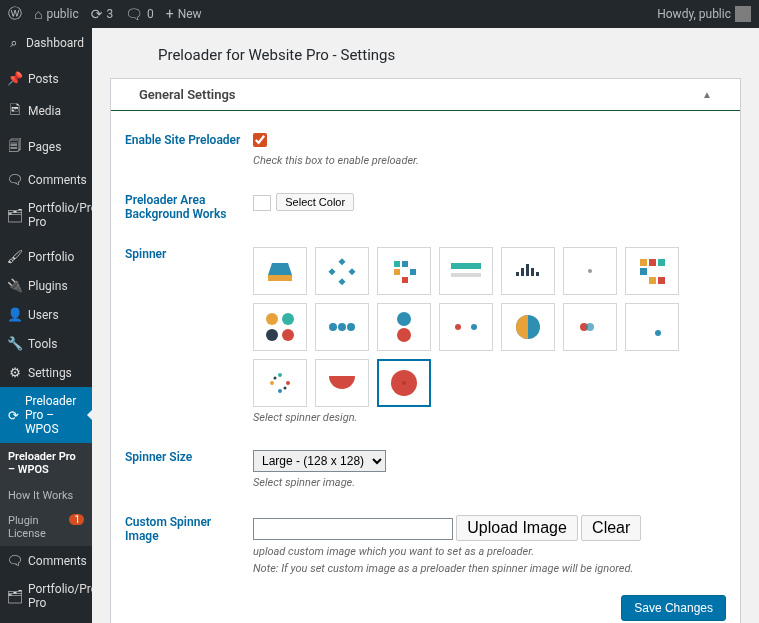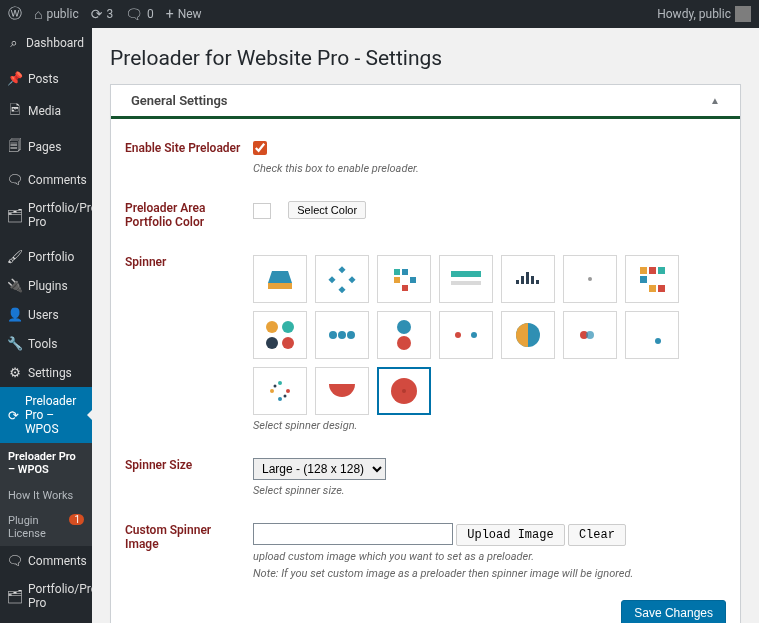--- a/index.html
+++ b/index.html
@@ -22,42 +22,42 @@
 .menu-item.current::after { content: ''; position: absolute; right: -1px; top: 50%; transform: translateY(-50%); border: 6px solid transparent; border-right-color: #f1f1f1; }
 .menu-icon { width: 14px; display: inline-flex; justify-content: center; font-size: 13px; }
 .menu-sep { height: 6px; }
 .submenu { background: #32373c; }
 .submenu-title { padding: 7px 8px; color: #fff; font-weight: 600; font-size: 11px; }
 .submenu-item { padding: 6px 8px; color: #b4b9be; font-size: 11px; cursor: pointer; display: flex; align-items: flex-start; gap: 4px; }
 .badge { background: #d54e21; color: #fff; border-radius: 8px; padding: 0 5px; font-size: 10px; min-width: 14px; display: inline-block; text-align: center; }
 
 
 .content { flex: 1; padding: 10px 18px 20px; background: #f1f1f1; }
-h1.page-title { font-size: 21px; font-weight: 400; color: #23282d; padding: 8px 0 14px; }
+h1.page-title { font-size: 15px; font-weight: 400; color: #23282d; padding: 8px 0 14px; margin-left: 48px; }
 .postbox { background: #fff; border: 1px solid #ccd0d4; box-shadow: 0 1px 1px rgba(0,0,0,.04); margin-bottom: 16px; }
-.postbox-header { border-bottom: 3px solid #14532d; padding: 8px 20px; display: flex; justify-content: space-between; align-items: center; }
+.postbox-header { border-bottom: 1px solid #14532d; padding: 8px 28px; display: flex; justify-content: space-between; align-items: center; }
 .postbox-header h2 { font-size: 13px; font-weight: 600; }
 .toggle-indicator { color: #72777c; font-size: 10px; }
 .inside { padding: 12px 14px 18px; }
 
 .form-row { display: flex; padding: 10px 0 16px; }
-.form-label { width: 128px; font-weight: 600; color: #7f1d1d; padding-right: 10px; font-size: 12px; }
+.form-label { width: 128px; font-weight: 600; color: #0369a1; padding-right: 10px; font-size: 12px; }
 .form-field { flex: 1; }
 .description { font-style: italic; color: #666; font-size: 11px; margin-top: 4px; }
 .checkbox { width: 14px; height: 14px; accent-color: #d54e21; }
 .color-swatch { width: 18px; height: 16px; background: #fff; border: 1px solid #ccc; display: inline-block; vertical-align: middle; }
-.button-small { font-size: 11px; padding: 2px 8px; border: 1px solid #ccc; background: #f7f7f7; cursor: pointer; border-radius: 2px; margin-left: 14px; }
+.button-small { font-size: 11px; padding: 2px 8px; border: 1px solid #ccc; background: #f7f7f7; cursor: pointer; border-radius: 2px; margin-left: 2px; }
 
 .spinner-grid { display: flex; flex-wrap: wrap; gap: 8px; max-width: 440px; }
 .spinner-cell { width: 54px; height: 48px; border: 1px solid #d6d6d6; display: flex; align-items: center; justify-content: center; cursor: pointer; background: #fff; }
 .spinner-cell.selected { border: 2px solid #0073aa; width: 54px; height: 48px; }
 
 select { font-size: 12px; padding: 2px 4px; border: 1px solid #7e8993; }
 .text-input { border: 1px solid #7e8993; padding: 3px 5px; font-size: 12px; width: 200px; }
-.btn { font-size: 12px; padding: 3px 10px; border: 1px solid #ccc; background: #f7f7f7; cursor: pointer; border-radius: 2px; font-family: Liberation Mono, monospace; }
+.btn { font-size: 16px; padding: 3px 10px; border: 1px solid #ccc; background: #f7f7f7; cursor: pointer; border-radius: 2px; }
 
 .submit-row { text-align: right; margin-top: 4px; }
 .button-primary { background: #0073aa; border: 1px solid #006799; color: #fff; padding: 5px 12px; border-radius: 3px; cursor: pointer; font-size: 12px; }
 
 
 svg { display: block; }
 </style>
 </head>
 <body>
 
@@ -179,21 +179,21 @@
 
         <div class="form-row">
           <div class="form-label">Enable Site Preloader</div>
           <div class="form-field">
             <input type="checkbox" class="checkbox" checked="" style="">
             <div class="description">Check this box to enable preloader.</div>
           </div>
         </div>
 
         <div class="form-row">
-          <div class="form-label">Preloader Area Portfolio Color</div>
+          <div class="form-label">Preloader Area Background Works</div>
           <div class="form-field">
             <span class="color-swatch"></span>
             <button class="button-small">Select Color</button>
           </div>
         </div>
 
         <div class="form-row">
           <div class="form-label">Spinner</div>
           <div class="form-field">
             <div class="spinner-grid">
@@ -317,21 +317,21 @@
                 </div>
             </div>
             <div class="description">Select spinner design.</div>
           </div>
         </div>
 
         <div class="form-row">
           <div class="form-label">Spinner Size</div>
           <div class="form-field">
             <select><option>Large - (128 x 128)</option></select>
-            <div class="description">Select spinner size.</div>
+            <div class="description">Select spinner image.</div>
           </div>
         </div>
 
         <div class="form-row">
           <div class="form-label">Custom Spinner Image</div>
           <div class="form-field">
             <input type="text" class="text-input" style="">
             <button class="btn">Upload Image</button>
             <button class="btn">Clear</button>
             <div class="description">upload custom image which you want to set as a preloader.</div>

